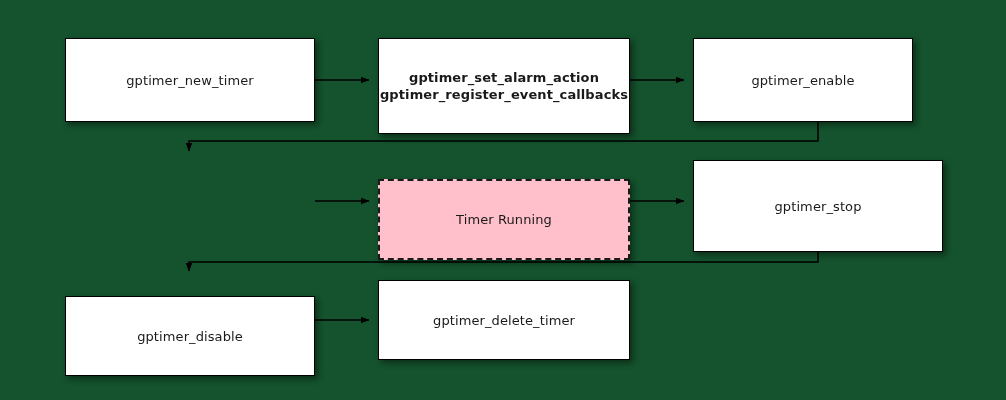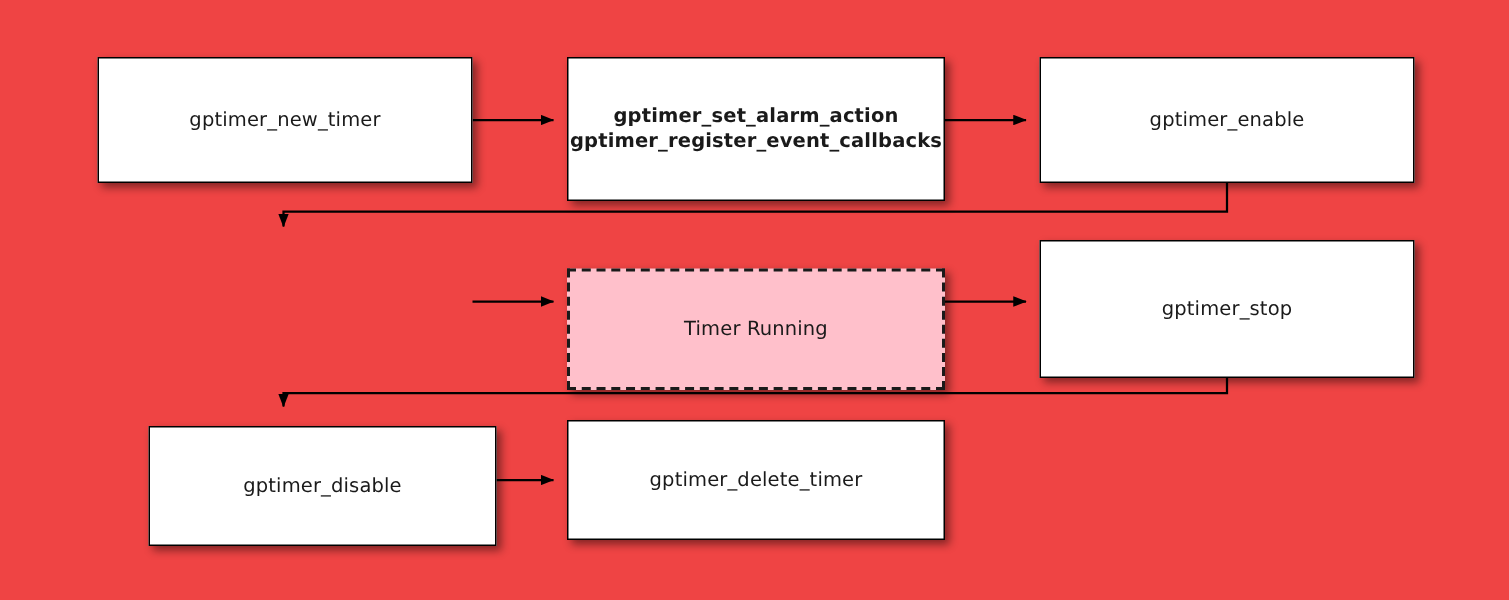--- a/index.html
+++ b/index.html
@@ -50,21 +50,21 @@
   }
   .edge-path {
     fill: none;
     stroke: #000000;
     stroke-width: 1.5px;
   }
 </style>
 </head>
 <body>
 
-<div id="canvas" style="background: #ef4444;">
+<div id="canvas" style="background: #14532d;">
 
   <svg class="edge-svg" viewBox="0 0 1006 400">
     <defs>
       <marker id="arrowhead" markerWidth="9" markerHeight="7" refX="8.5" refY="3.5" orient="auto" markerUnits="userSpaceOnUse">
         <polygon points="0 0, 9 3.5, 0 7" fill="#000000"></polygon>
       </marker>
     </defs>
 
     <path class="edge-path" d="M 315 80 L 369 80" marker-end="url(#arrowhead)"></path>
 
@@ -83,34 +83,34 @@
 
   <div class="node" id="node-new_timer" style="left: 65px; top: 38px; width: 250px; height: 84px;">
     <span class="label">gptimer_new_timer</span>
   </div>
 
   <div class="node" id="node-set_alarm" style="left: 378px; top: 38px; width: 252px; height: 96px; font-weight: bold;">
     <span class="label">gptimer_set_alarm_action
 gptimer_register_event_callbacks</span>
   </div>
 
-  <div class="node" id="node-enable" style="left: 693px; top: 38px; width: 250px; height: 84px;">
+  <div class="node" id="node-enable" style="left: 693px; top: 38px; width: 220px; height: 84px;">
     <span class="label">gptimer_enable</span>
   </div>
 
 
   <div class="node running" id="node-running" style="left: 378px; top: 160px; width: 252px; height: 81px;">
     <span class="label">Timer Running</span>
   </div>
 
   <div class="node" id="node-stop" style="left: 693px; top: 160px; width: 250px; height: 92px;">
     <span class="label">gptimer_stop</span>
   </div>
 
-  <div class="node" id="node-disable" style="left: 65px; top: 284px; width: 232px; height: 80px; margin-left: 34px;">
+  <div class="node" id="node-disable" style="left: 65px; top: 296px; width: 250px; height: 80px;">
     <span class="label">gptimer_disable</span>
   </div>
 
   <div class="node" id="node-delete_timer" style="left: 378px; top: 280px; width: 252px; height: 80px; justify-content: center;">
     <span class="label">gptimer_delete_timer</span>
   </div>
 
 </div>
 
 </body></html>

